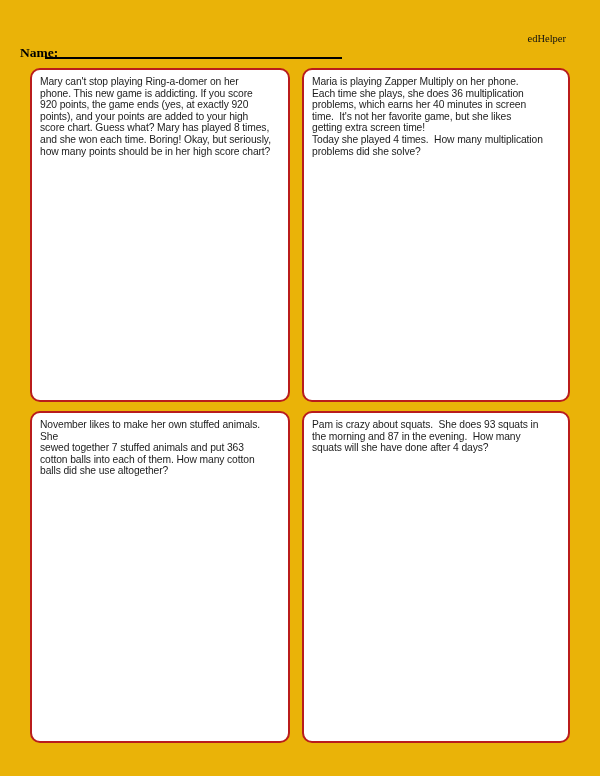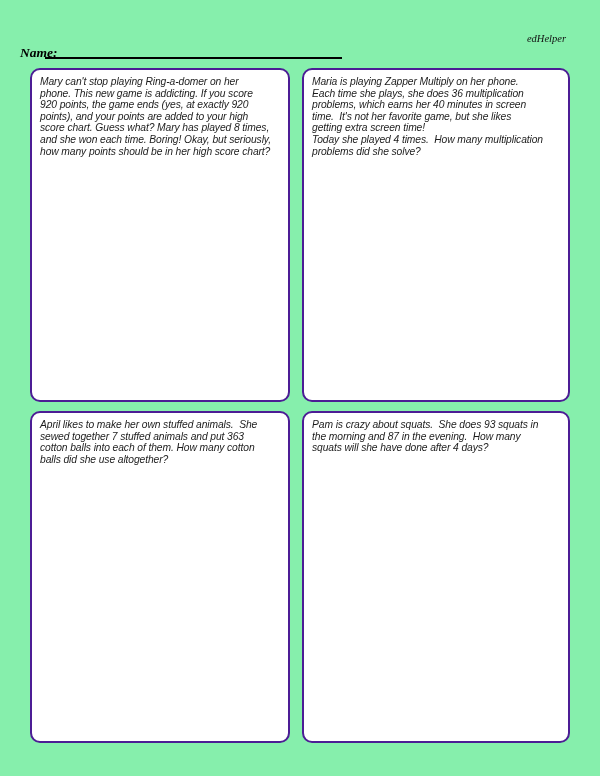--- a/index.html
+++ b/index.html
@@ -4,24 +4,23 @@
 <style>
   html, body {
     margin: 0;
     padding: 0;
     background: #ffffff;
   }
   .page {
     position: relative;
     width: 600px;
     height: 776px;
-    background: #86efac;
+    background: #eab308;
     overflow: hidden;
     font-family: "Liberation Sans", sans-serif;
-    font-style: italic;
   }
   .brand {
     position: absolute;
     top: 33px;
     right: 34px;
     font-family: "Liberation Serif", serif;
     font-size: 10.5px;
     color: #111111;
   }
   .name-row {
@@ -39,21 +38,21 @@
   .name-line {
     position: absolute;
     left: 45px;
     top: 57px;
     width: 297px;
     border-bottom: 2px solid #000000;
   }
   .pbox {
     position: absolute;
     box-sizing: border-box;
-    border: 2px solid #4c1d95;
+    border: 2px solid #b91c1c;
     border-radius: 10px;
     background: #ffffff;
     padding: 6px 8px;
   }
   .pbox-1 { left: 30px; top: 68px;  width: 260px; height: 334px; }
   .pbox-2 { left: 302px; top: 68px; width: 268px; height: 334px; }
   .pbox-3 { left: 30px; top: 411px; width: 260px; height: 332px; }
   .pbox-4 { left: 302px; top: 411px; width: 268px; height: 332px; }
   .ptext {
     font-family: "Liberation Sans", sans-serif;
@@ -90,21 +89,21 @@
     <div class="ptext">Maria is playing Zapper Multiply on her phone.
 Each time she plays, she does 36 multiplication
 problems, which earns her 40 minutes in screen
 time.  It's not her favorite game, but she likes
 getting extra screen time!
 Today she played 4 times.  How many multiplication
 problems did she solve?</div>
   </div>
 
   <div class="pbox pbox-3">
-    <div class="ptext">April likes to make her own stuffed animals.  She
+    <div class="ptext">November likes to make her own stuffed animals.  She
 sewed together 7 stuffed animals and put 363
 cotton balls into each of them. How many cotton
 balls did she use altogether?</div>
   </div>
 
   <div class="pbox pbox-4">
     <div class="ptext">Pam is crazy about squats.  She does 93 squats in
 the morning and 87 in the evening.  How many
 squats will she have done after 4 days?</div>
   </div>

